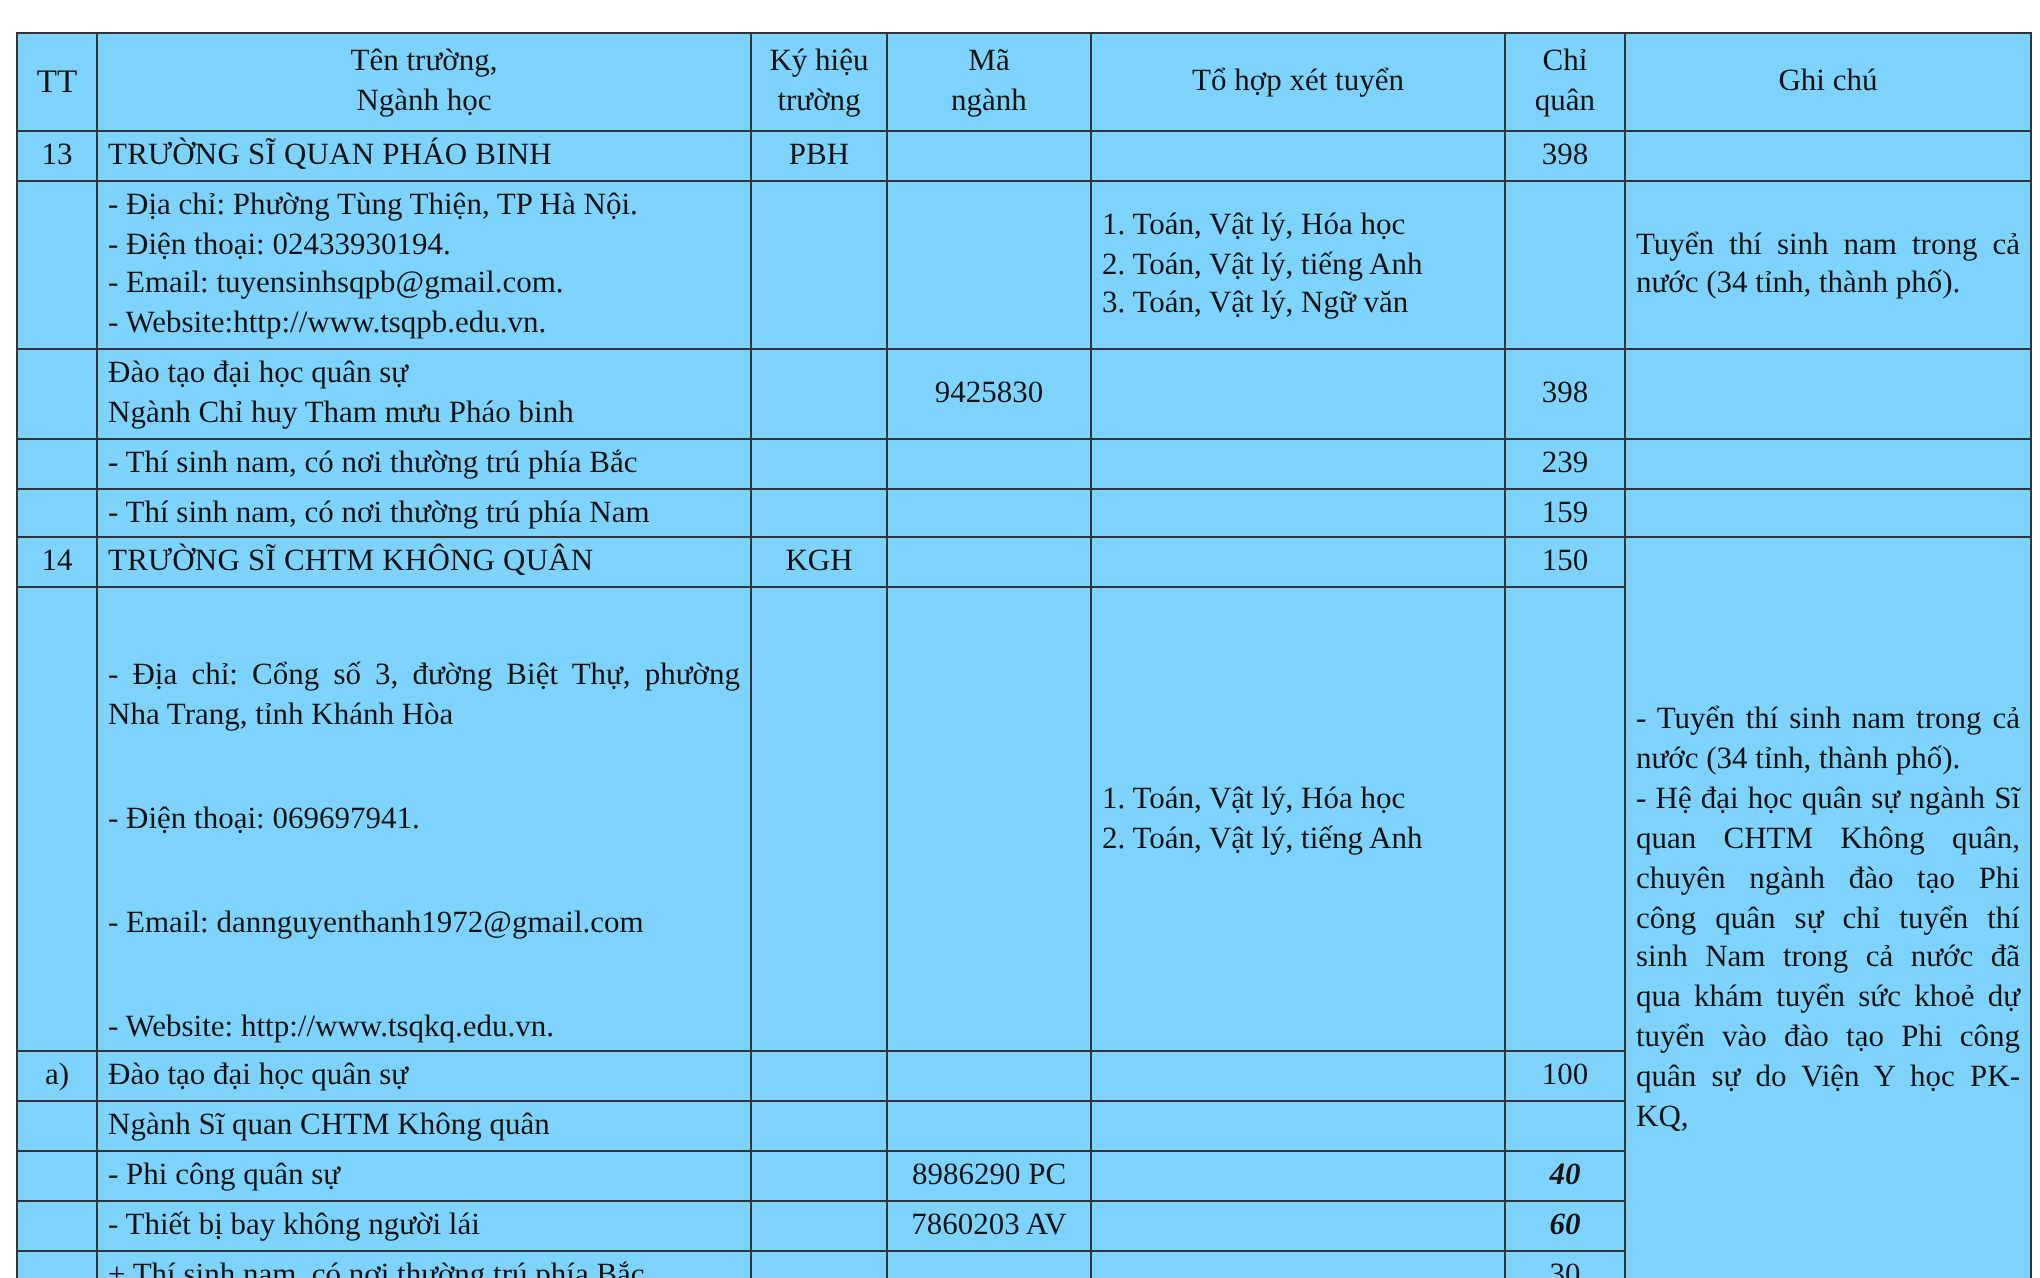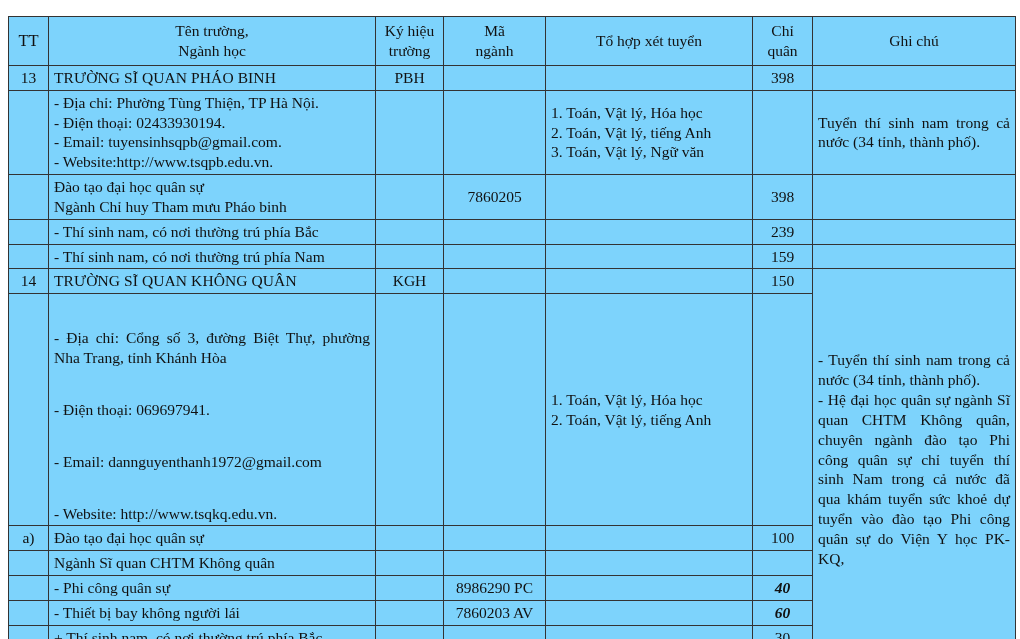--- a/index.html
+++ b/index.html
@@ -186,21 +186,21 @@
         <td class="note-block top">Tuyển thí sinh nam trong cả nước (34 tỉnh, thành phố).</td>
       </tr>
 
       <tr>
         <td></td>
         <td class="program lines">
           <div>Đào tạo đại học quân sự</div>
           <div>Ngành Chỉ huy Tham mưu Pháo binh</div>
         </td>
         <td class="sym"></td>
-        <td class="code">7860205</td>
+        <td class="code">9425830</td>
         <td class="lft"></td>
         <td class="quota">398</td>
         <td class="note-block"></td>
       </tr>
 
       <tr>
         <td></td>
         <td class="subitem">- Thí sinh nam, có nơi thường trú phía Bắc</td>
         <td class="sym"></td>
         <td class="code"></td>
@@ -214,21 +214,21 @@
         <td class="subitem">- Thí sinh nam, có nơi thường trú phía Nam</td>
         <td class="sym"></td>
         <td class="code"></td>
         <td class="lft"></td>
         <td class="quota plain">159</td>
         <td class="note-block"></td>
       </tr>
 
       <tr>
         <td class="ctr bold">14</td>
-        <td class="school-name">TRƯỜNG SĨ QUAN KHÔNG QUÂN</td>
+        <td class="school-name">TRƯỜNG SĨ CHTM KHÔNG QUÂN</td>
         <td class="sym">KGH</td>
         <td class="code"></td>
         <td class="lft"></td>
         <td class="quota">150</td>
         <td class="note-block" rowspan="7">
           <p class="just">- Tuyển thí sinh nam trong cả nước (34 tỉnh, thành phố).</p>
           <p class="just">- Hệ đại học quân sự ngành Sĩ quan CHTM Không quân, chuyên ngành đào tạo Phi công quân sự chỉ tuyển thí sinh Nam trong cả nước đã qua khám tuyển sức khoẻ dự tuyển vào đào tạo Phi công quân sự do Viện Y học PK-KQ,</p>
         </td>
       </tr>
 

